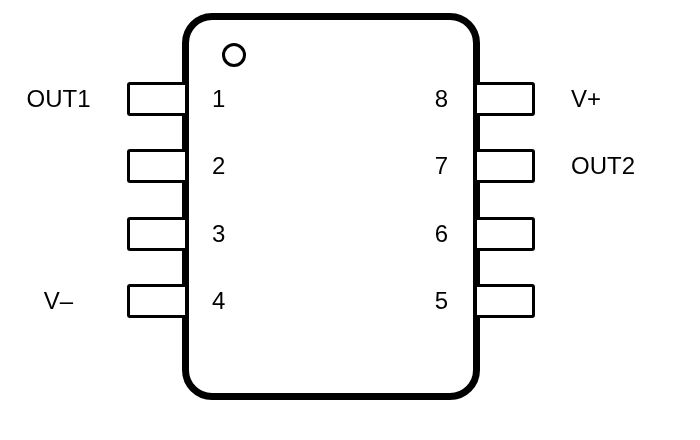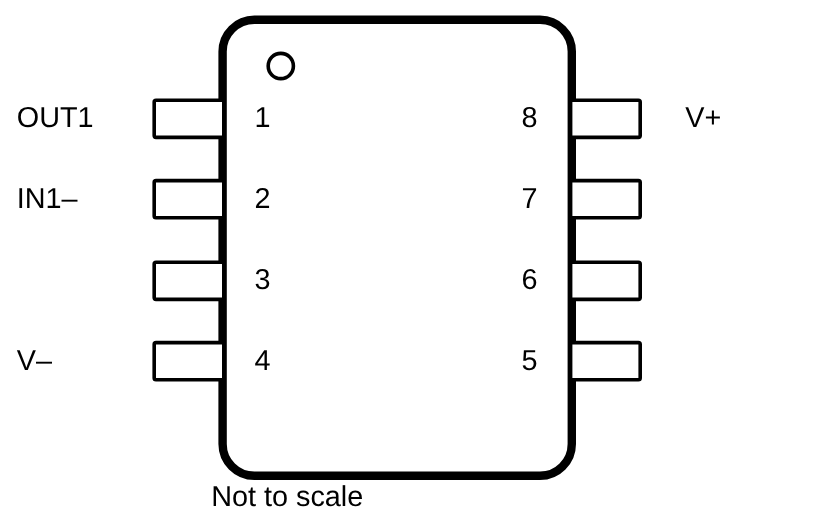--- a/index.html
+++ b/index.html
@@ -47,21 +47,21 @@
   .pin-box.left  { left: 127px; }
   .pin-box.right { left: 474px; }
   .txt {
     position: absolute;
     font-size: 24px;
     line-height: 34px;
     white-space: nowrap;
   }
   .pin-num.left  { left: 212px; width: 40px; text-align: left; }
   .pin-num.right { left: 380px; width: 68px; text-align: right; }
-  .pin-label.left  { left: 14px; width: 89px; text-align: left; }
+  .pin-label.left  { left: 14px; width: 89px; text-align: center; }
   .pin-label.right { left: 571px; width: 120px; text-align: left; }
   .row-0 { top: 82px; }
   .row-1 { top: 149px; }
   .row-2 { top: 217px; }
   .row-3 { top: 284px; }
   .note {
     position: absolute;
     left: 176px;
     top: 400px;
     font-size: 24px;
@@ -80,30 +80,29 @@
   <div class="pin-box left row-1"></div>
   <div class="pin-box left row-2"></div>
   <div class="pin-box left row-3"></div>
 
   <div class="txt pin-num left row-0">1</div>
   <div class="txt pin-num left row-1">2</div>
   <div class="txt pin-num left row-2">3</div>
   <div class="txt pin-num left row-3">4</div>
 
   <div class="txt pin-label left row-0">OUT1</div>
-  <div class="txt pin-label left row-1">IN1–</div>
   <div class="txt pin-label left row-3">V–</div>
 
   <div class="pin-box right row-0"></div>
   <div class="pin-box right row-1"></div>
   <div class="pin-box right row-2"></div>
   <div class="pin-box right row-3"></div>
 
   <div class="txt pin-num right row-0">8</div>
   <div class="txt pin-num right row-1">7</div>
   <div class="txt pin-num right row-2">6</div>
   <div class="txt pin-num right row-3">5</div>
 
   <div class="txt pin-label right row-0">V+</div>
+  <div class="txt pin-label right row-1">OUT2</div>
 
-  <div class="note">Not to scale</div>
 
 </div>
 
 </body></html>

